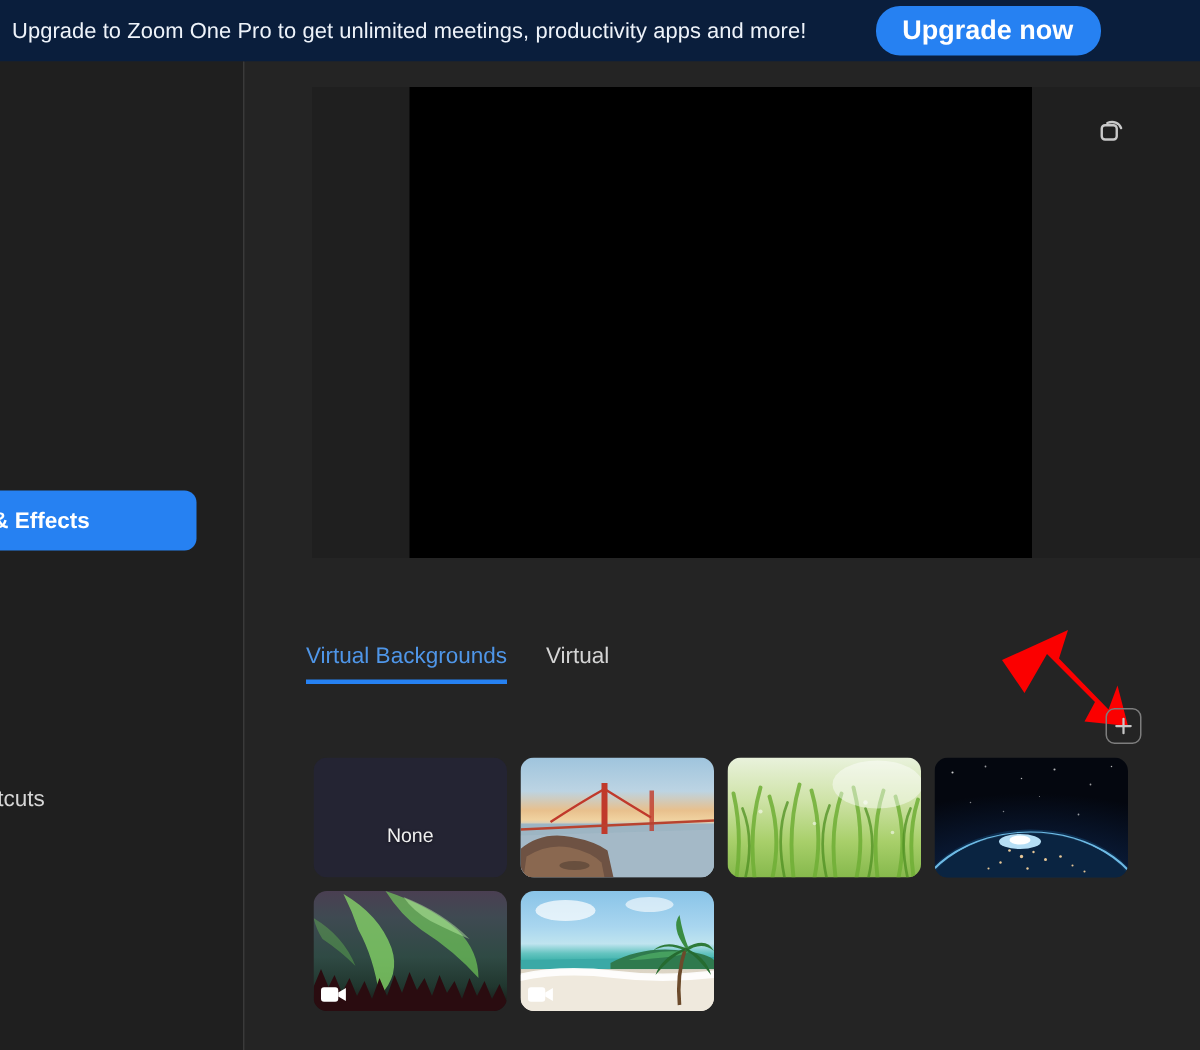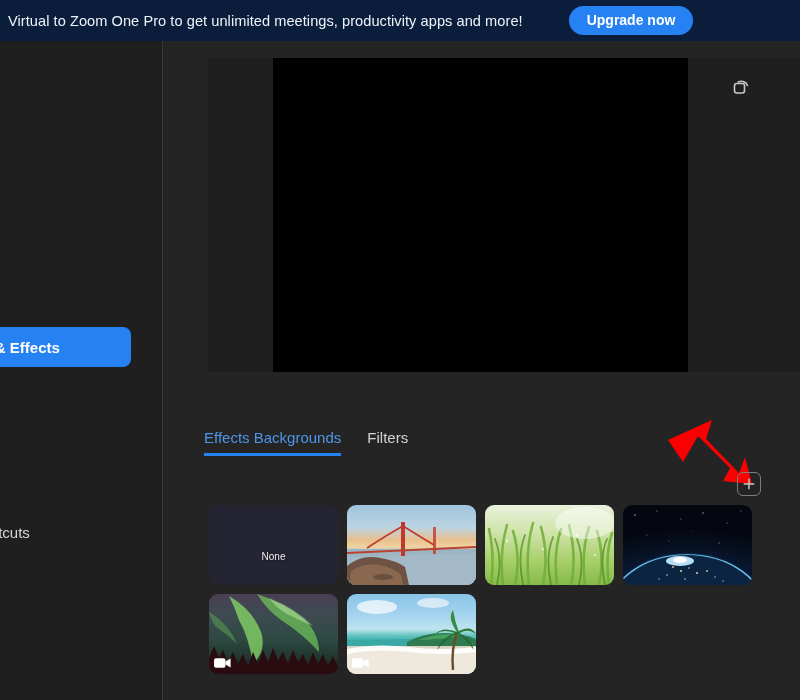--- a/index.html
+++ b/index.html
@@ -37,21 +37,21 @@
     letter-spacing: 0.05px;
     white-space: nowrap;
   }
   .banner-btn {
     margin-left: 46px;
     background: #2681f2;
     color: #ffffff;
     border: none;
     border-radius: 16px;
     font-family: "Liberation Sans", sans-serif;
-    font-size: 14px;
+    font-size: 18px;
     font-weight: bold;
     padding: 7px 18px 8px 18px;
     cursor: pointer;
     white-space: nowrap;
     line-height: 1;
   }
 
   
   .sidebar {
     position: absolute;
@@ -174,21 +174,21 @@
     justify-content: center;
   }
   .thumb.selected {
     outline: 2px solid #2681f2;
     outline-offset: -1px;
     box-shadow: 0 0 0 1px #2681f2;
   }
   .thumb-label {
     position: relative;
     z-index: 2;
-    font-size: 10px;
+    font-size: 13px;
     color: #f0f0f0;
     text-shadow: 0 1px 2px rgba(0,0,0,.5);
     margin-top: 23px;
   }
   .thumb-art {
     position: absolute;
     inset: 0;
   }
   .vid-badge {
     position: absolute;
@@ -196,21 +196,21 @@
     width: 17px; height: 12px;
     z-index: 3;
   }
 </style>
 </head>
 <body>
 
 <div id="app">
 
   <div class="banner">
-    <span class="banner-text">Virtual to Zoom One Pro to get unlimited meetings, productivity apps and more!</span>
+    <span class="banner-text">Upgrade to Zoom One Pro to get unlimited meetings, productivity apps and more!</span>
     <button class="banner-btn">Upgrade now</button>
   </div>
 
   <div class="sidebar">
     <div class="side-item" style="top:155px">creen</div>
     <div class="side-item" style="top:200px">at</div>
     <div class="side-item" style="top:245px">pps</div>
     <div class="side-item active" style="top:286px">ound &amp; Effects</div>
     <div class="side-item" style="top:336px">ng</div>
     <div class="side-item" style="top:426px">s</div>
@@ -224,22 +224,22 @@
       <div class="preview-video"></div>
       <div class="popout-btn">
         <svg width="20" height="20" viewBox="0 0 20 20" aria-hidden="true">
           <rect x="3.5" y="6.5" width="10" height="9.5" rx="2.2" fill="none" stroke="#c9c9c9" stroke-width="1.6"></rect>
           <path d="M7.2 5.0 C11 3.4 15.2 4.6 16.4 8.4" fill="none" stroke="#c9c9c9" stroke-width="1.6" stroke-linecap="round"></path>
         </svg>
       </div>
     </div>
 
     <div class="tabs">
-      <div class="tab active">Effects Backgrounds</div>
-      <div class="tab">Filters</div>
+      <div class="tab active">Virtual Backgrounds</div>
+      <div class="tab">Virtual</div>
     </div>
 
     <div class="red-arrow">
       <svg width="88" height="68" viewBox="0 0 88 68" aria-hidden="true">
         <polygon points="2,22 46,2 40,21 73,55 79,39 86,66 57,63 64,50 32,18 17,44" fill="#fb0000"></polygon>
       </svg>
     </div>
 
     <div class="add-btn">
       <svg width="14" height="14" viewBox="0 0 14 14" aria-hidden="true">

